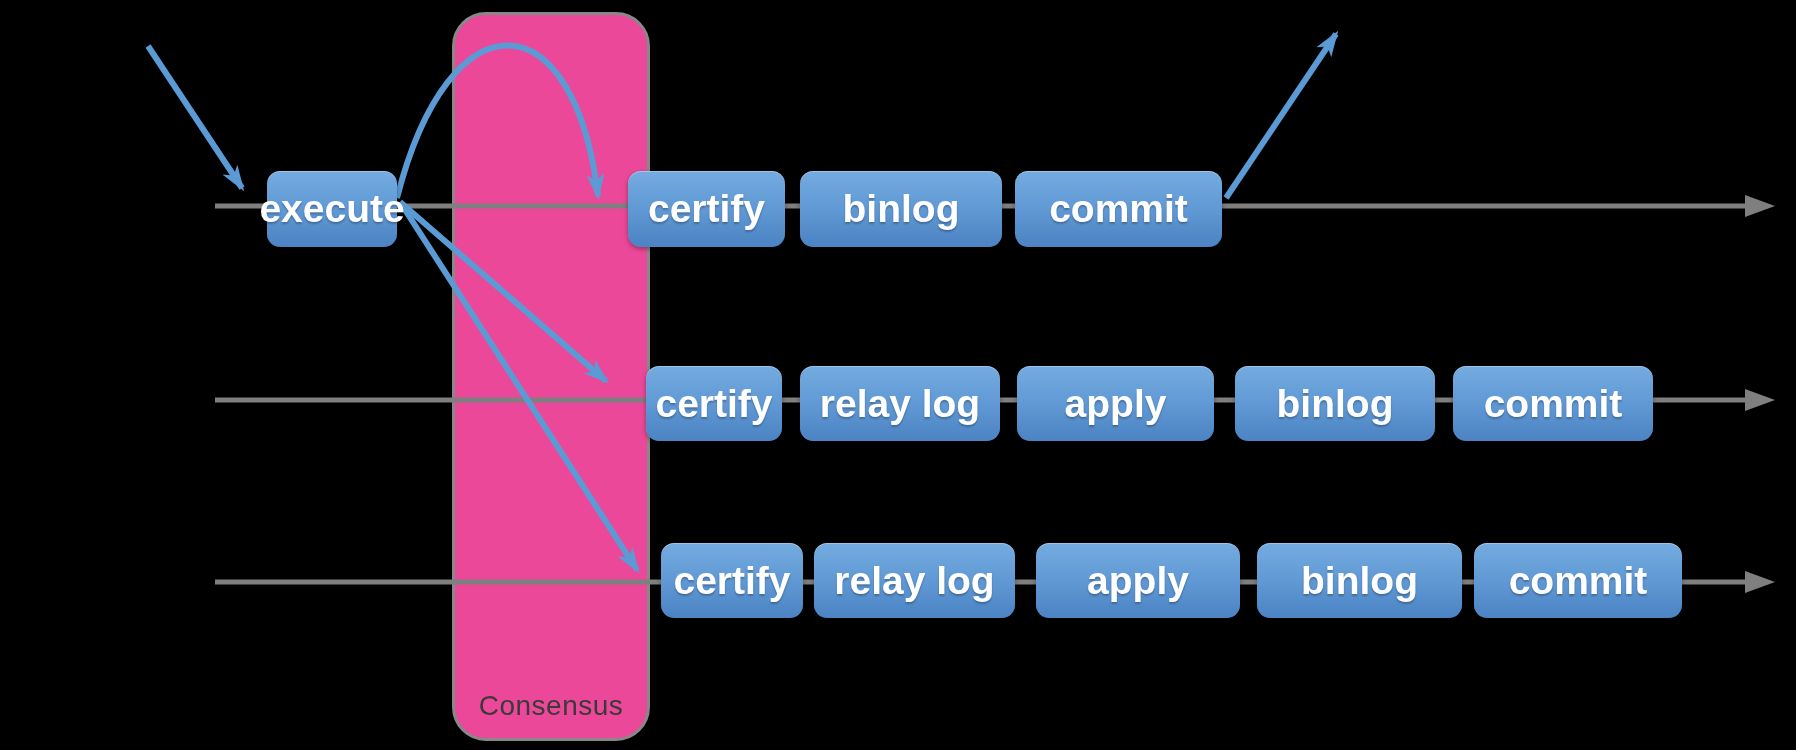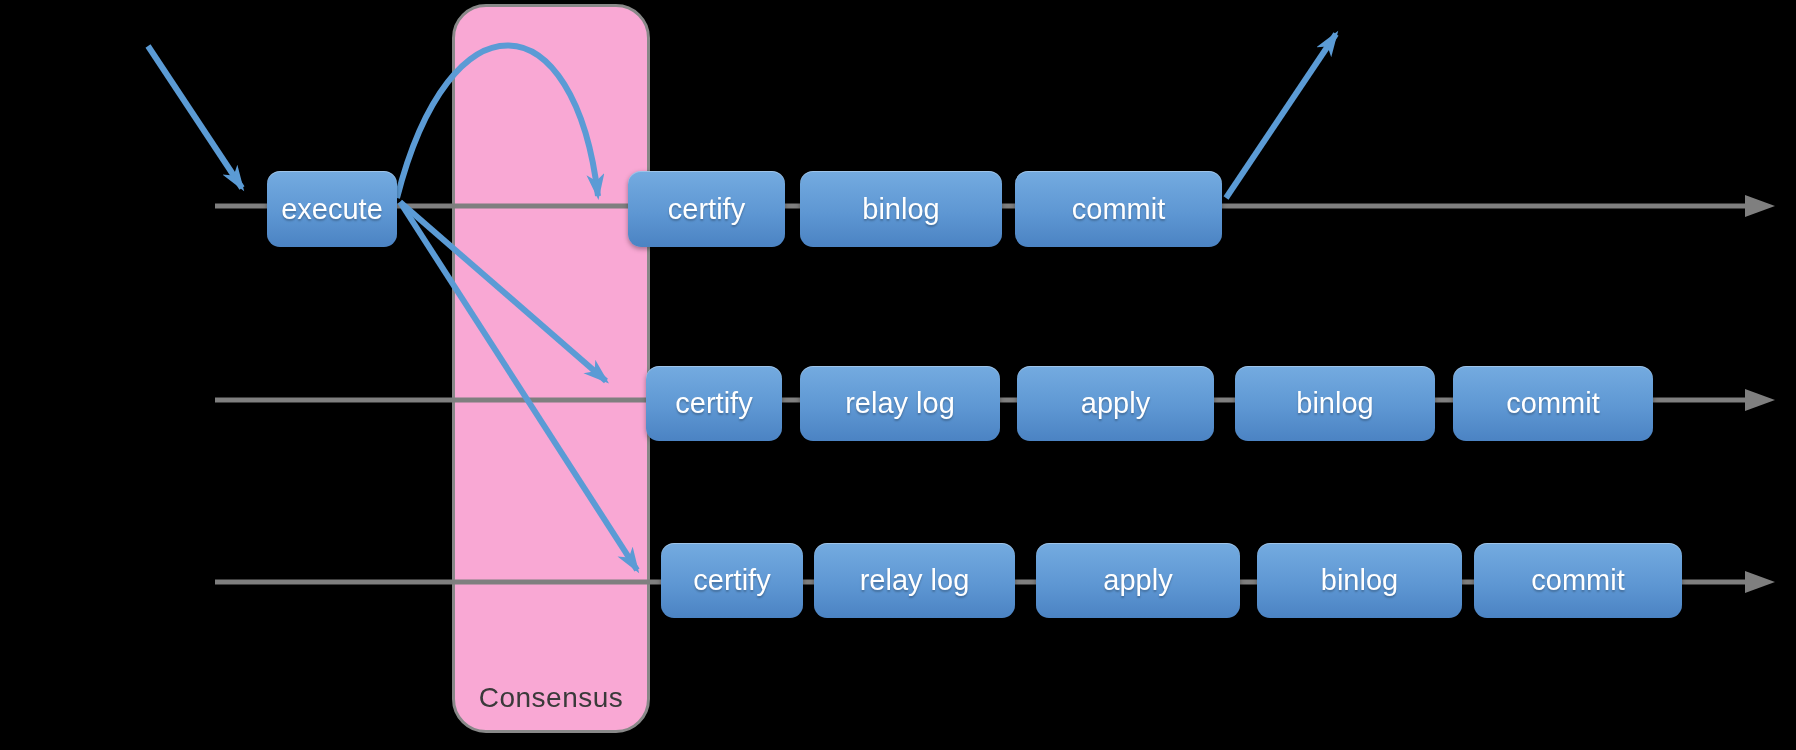--- a/index.html
+++ b/index.html
@@ -5,22 +5,22 @@
   html,body{margin:0;padding:0;background:#000;}
   .canvas{
     position:relative;
     width:1796px;height:750px;
     background:#000000;
     overflow:hidden;
     font-family:"Liberation Sans","DejaVu Sans",sans-serif;
   }
   .consensus-panel{
     position:absolute;
-    left:452px;top:4px;width:198px;height:729px;
-    background:#f9a8d4;
+    left:452px;top:12px;width:198px;height:729px;
+    background:#ec4899;
     border:3px solid #888888;
     border-radius:34px;
     box-sizing:border-box;
     z-index:1;
   }
   .consensus-label{
     position:absolute;
     left:0;right:0;bottom:16px;
     text-align:center;
     font-size:28px;
@@ -31,22 +31,22 @@
     position:absolute;left:0;top:0;z-index:2;
   }
   .node{
     position:absolute;
     z-index:3;
     display:flex;align-items:center;justify-content:center;
     background:linear-gradient(180deg,#74abe0 0%,#5e97d3 55%,#4b83c3 100%);
     border-radius:13px;
     box-shadow:0 2px 5px rgba(0,0,0,0.35), inset 0 1px 0 rgba(255,255,255,0.30);
     color:#ffffff;
-    font-weight:normal;
-    font-size:29px;
+    font-weight:bold;
+    font-size:39px;
     text-shadow:0 2px 2px rgba(0,0,0,0.25);
     white-space:nowrap;
   }
 </style>
 </head>
 <body>
 
 <div class="canvas">
 
   <div class="consensus-panel">

